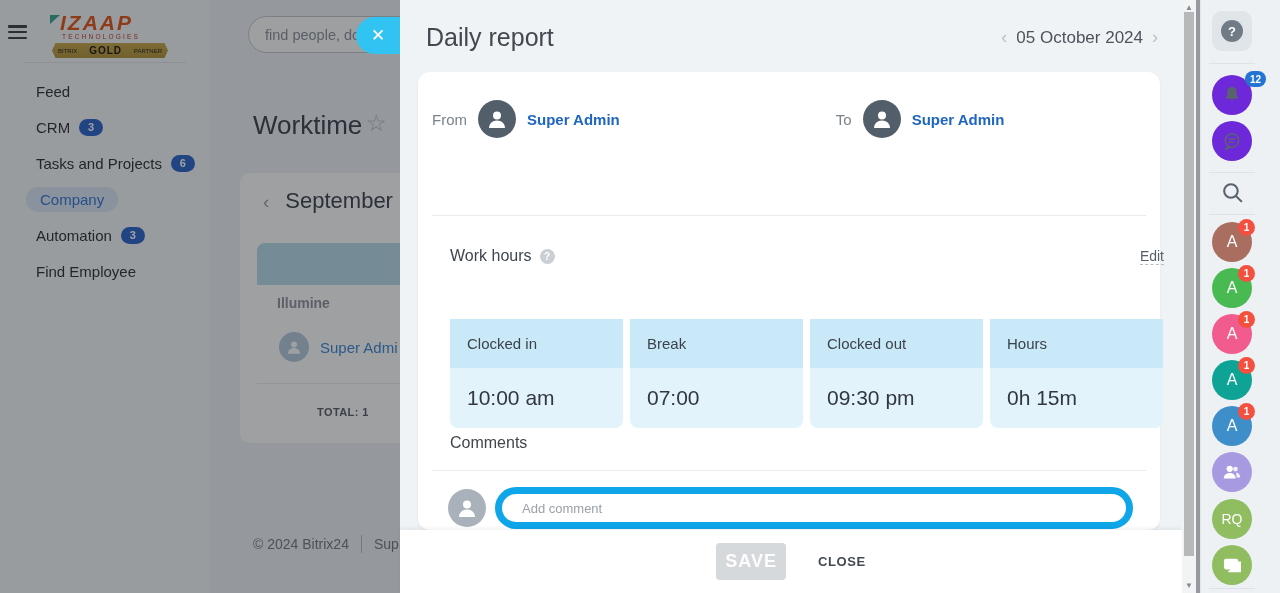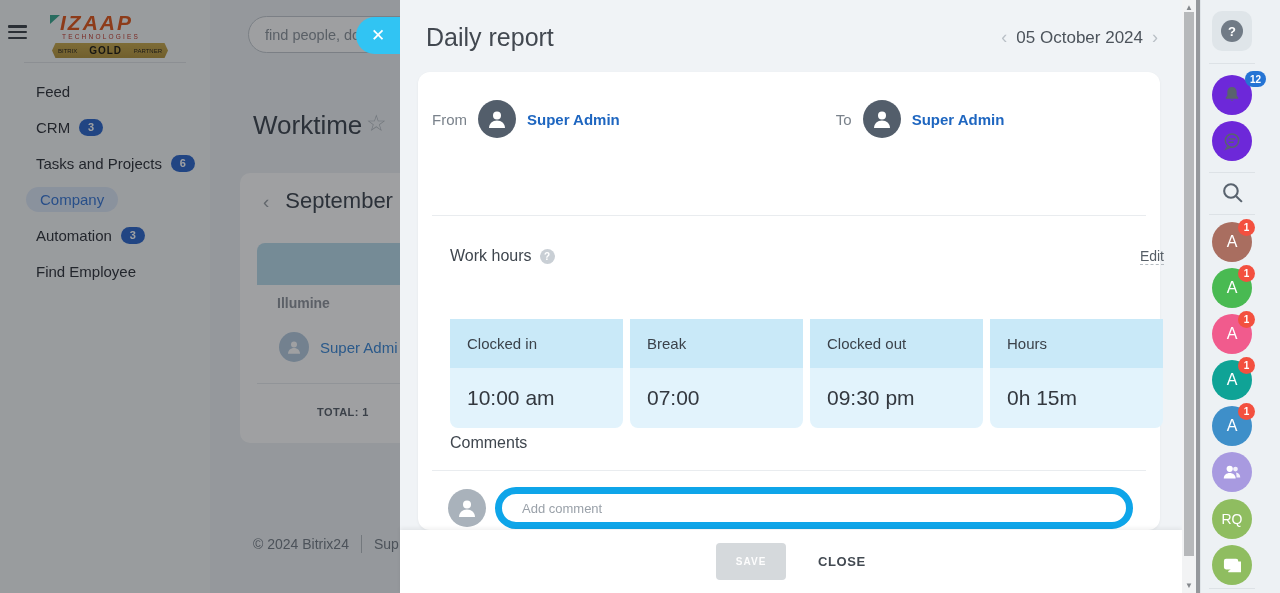--- a/index.html
+++ b/index.html
@@ -75,21 +75,21 @@
 
   .cm-title { position:absolute; left:32px; top:362px; font-size:16px; color:#3f464e; }
   .hr2 { position:absolute; left:14px; top:398px; width:714px; height:1px; background:#e9ecef; }
   .cm-row { position:absolute; left:30px; top:415px; right:27px; height:42px; display:flex; align-items:center; }
   .cm-av { width:38px; height:38px; border-radius:50%; background:#a9b2bb; display:flex; align-items:center; justify-content:center; flex:none; }
   .cm-av svg { width:24px; height:24px; fill:#fff; }
   .cm-input { margin-left:9px; flex:1; height:42px; border:7px solid #0ea5e9; border-radius:21px; background:#fff; font-size:13px; color:#3b424a; padding:14px 20px; outline:none; font-family:"Liberation Sans", sans-serif; }
   .cm-input::placeholder { color:#9aa1a9; }
 
   .panel-footer { position:absolute; left:0; bottom:0; width:782px; height:63px; background:#fff; box-shadow:0 -2px 4px rgba(0,0,0,0.06); display:flex; align-items:center; justify-content:center; gap:32px; }
-  .btn-save { width:70px; height:37px; background:#d5d9dc; border:none; border-radius:4px; color:#fdfdfd; font-size:10px; font-weight:bold; letter-spacing:1px; cursor:default; font-family:"Liberation Sans", sans-serif; }
+  .btn-save { width:70px; height:37px; background:#d5d9dc; border:none; border-radius:4px; color:#fdfdfd; font-size:18px; font-weight:bold; letter-spacing:1px; cursor:default; font-family:"Liberation Sans", sans-serif; }
   .btn-close { background:none; border:none; color:#434a52; font-size:13px; font-weight:bold; letter-spacing:0.6px; cursor:pointer; font-family:"Liberation Sans", sans-serif; }
 
   .scrollbar { position:absolute; right:0; top:0; width:14px; height:593px; background:#f2f3f4; }
   .sb-arrow { position:absolute; left:0; width:14px; text-align:center; font-size:8px; color:#85898d; }
   .sb-thumb { position:absolute; left:2px; top:12px; width:10px; height:544px; background:#b6b8ba; }
 
   
   .rsb { position:absolute; right:0; top:0; width:80px; height:593px; background:#edf1f4; border-left:1px solid #e0e5e9; z-index:20; }
   .rsb-divider { position:absolute; left:8px; width:46px; height:1px; background:#dde2e6; }
   .help-tile { position:absolute; left:11px; top:11px; width:40px; height:40px; border-radius:10px; background:#dfe5e9; display:flex; align-items:center; justify-content:center; cursor:pointer; }

